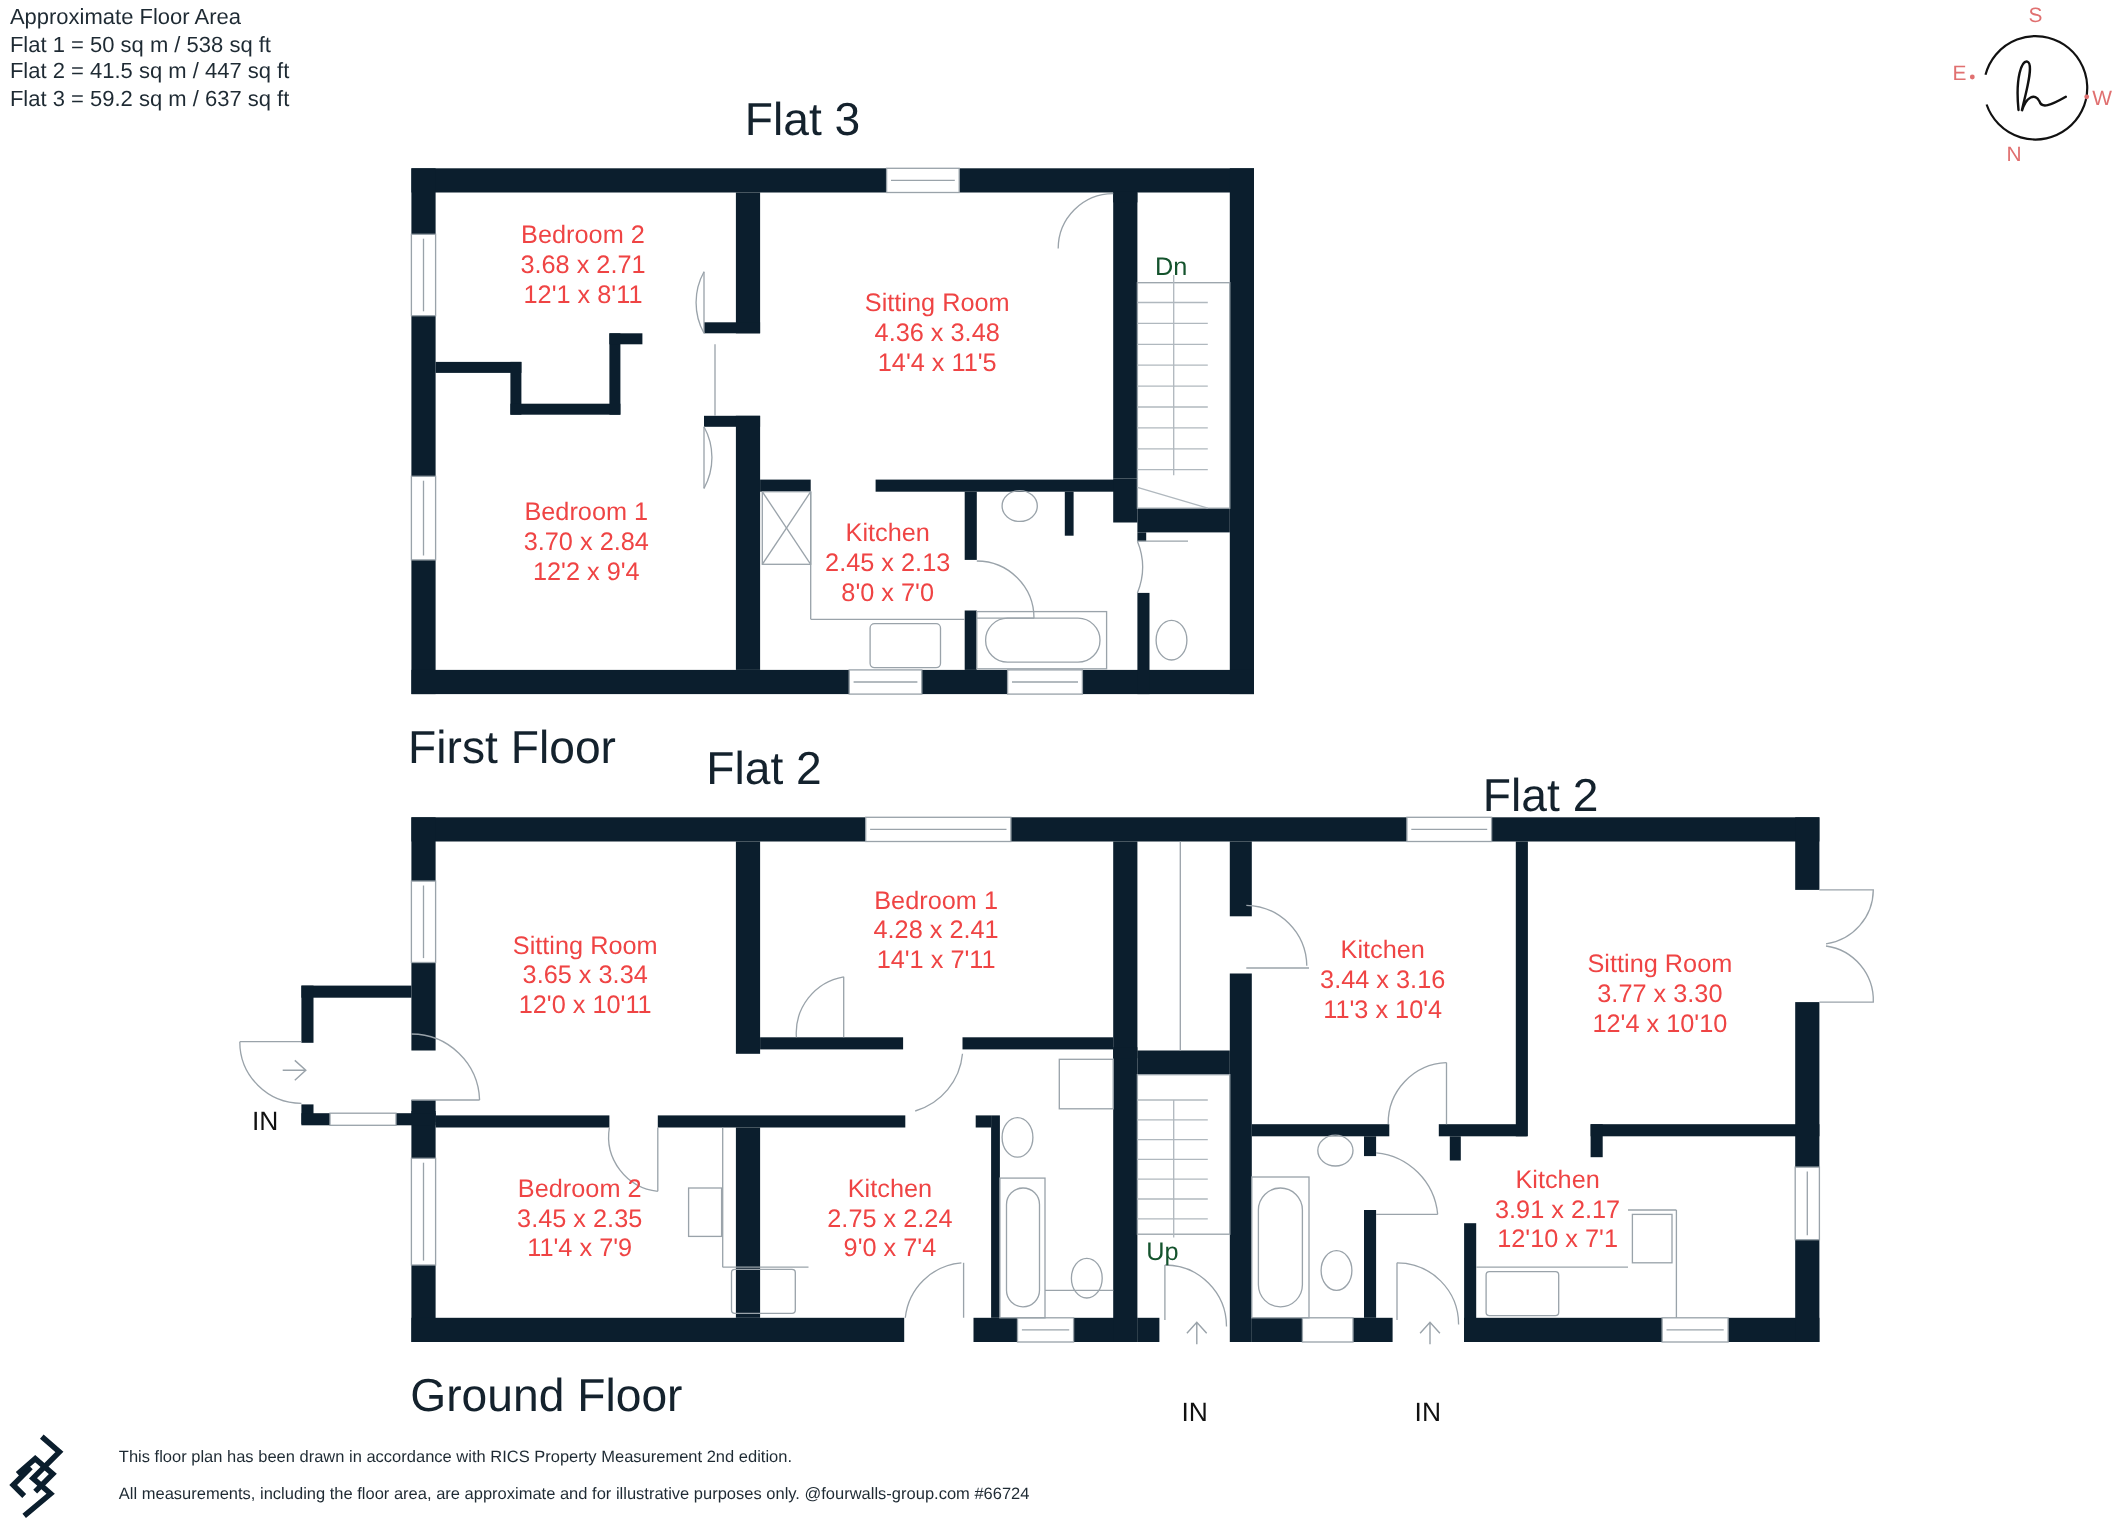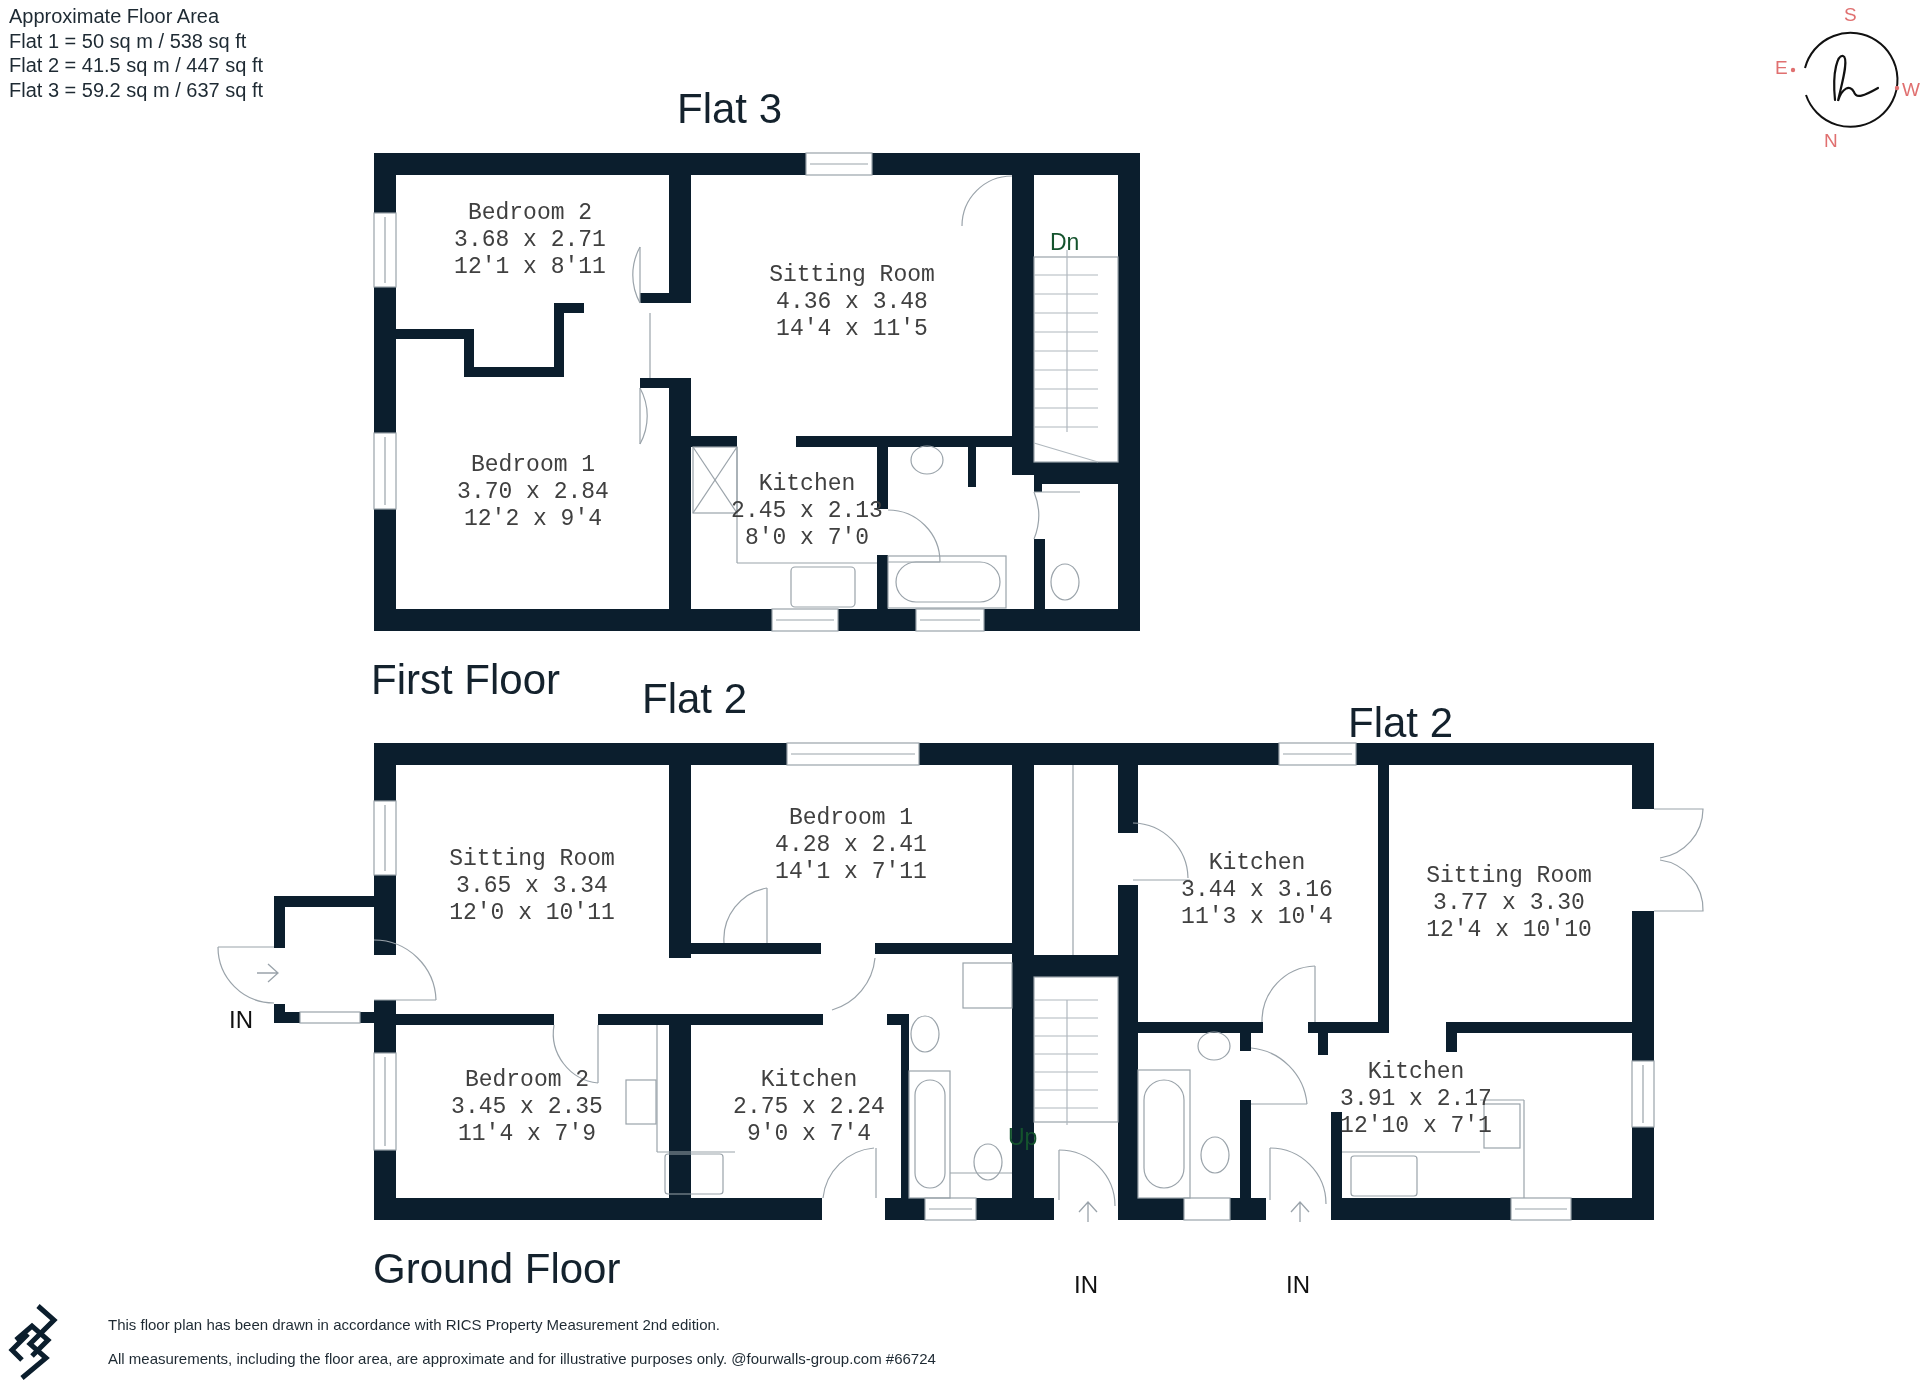--- a/index.html
+++ b/index.html
@@ -2,21 +2,21 @@
 <html><head>
 <meta charset="utf-8">
 <style>
   html,body{margin:0;padding:0;background:#ffffff;}
   body{width:1920px;height:1386px;position:relative;overflow:hidden;font-family:"Liberation Sans","DejaVu Sans",sans-serif;color:#1a2630;}
   .abs{position:absolute;}
   .area{left:9px;top:4px;font-size:20px;line-height:24.5px;color:#1e2a33;}
   .area div{white-space:nowrap;}
   .flat-title{font-size:42px;color:#14222d;white-space:nowrap;}
   .floor-title{font-size:42px;color:#14222d;white-space:nowrap;}
-  .room{position:absolute;text-align:center;font-size:23px;line-height:27px;color:#404040;white-space:nowrap;transform:translateX(-50%);font-family:Liberation Mono, monospace;}
+  .room{position:absolute;text-align:center;font-size:23px;line-height:27px;color:#ef4444;white-space:nowrap;transform:translateX(-50%);}
   .small-label{position:absolute;font-size:23px;color:#14532d;white-space:nowrap;}
   .in-label{position:absolute;font-size:24px;color:#111;white-space:nowrap;margin-top:48px;}
   .footer{left:108px;font-size:15px;color:#1e2a33;white-space:nowrap;}
   svg.plan{position:absolute;left:0;top:0;}
   .compass{left:1770px;top:0;width:150px;height:150px;}
   .compass-lbl{position:absolute;font-size:19px;color:#e07070;}
   .logo{left:8px;top:1300px;width:62px;height:80px;}
 </style>
 </head>
 <body>
@@ -327,21 +327,21 @@
 <div class="room" style="left:1509px;top:863px;">
   <div>Sitting Room</div>
   <div>3.77 x 3.30</div>
   <div>12'4 x 10'10</div>
 </div>
 <div class="room" style="left:1416px;top:1059px;">
   <div>Kitchen</div>
   <div>3.91 x 2.17</div>
   <div>12'10 x 7'1</div>
 </div>
-<div class="small-label" style="left:1008px;top:1124px;">Up</div>
+<div class="small-label" style="left:1042px;top:1124px;">Up</div>
 <div class="in-label" style="left:1074px;top:1223px;">IN</div>
 <div class="in-label" style="left:1286px;top:1223px;">IN</div>
 
 <svg class="abs logo" viewBox="0 0 62 80">
   <g fill="none" stroke="#0b1e2d" stroke-width="5" stroke-linejoin="miter">
     <path d="M 30 6 L 46 20 L 22 44 L 38 58 L 14 78"></path>
     <path d="M 8 40 L 24 26 L 40 40 L 24 56"></path>
     <path d="M 14 60 L 4 50 L 20 34"></path>
   </g>
 </svg>

